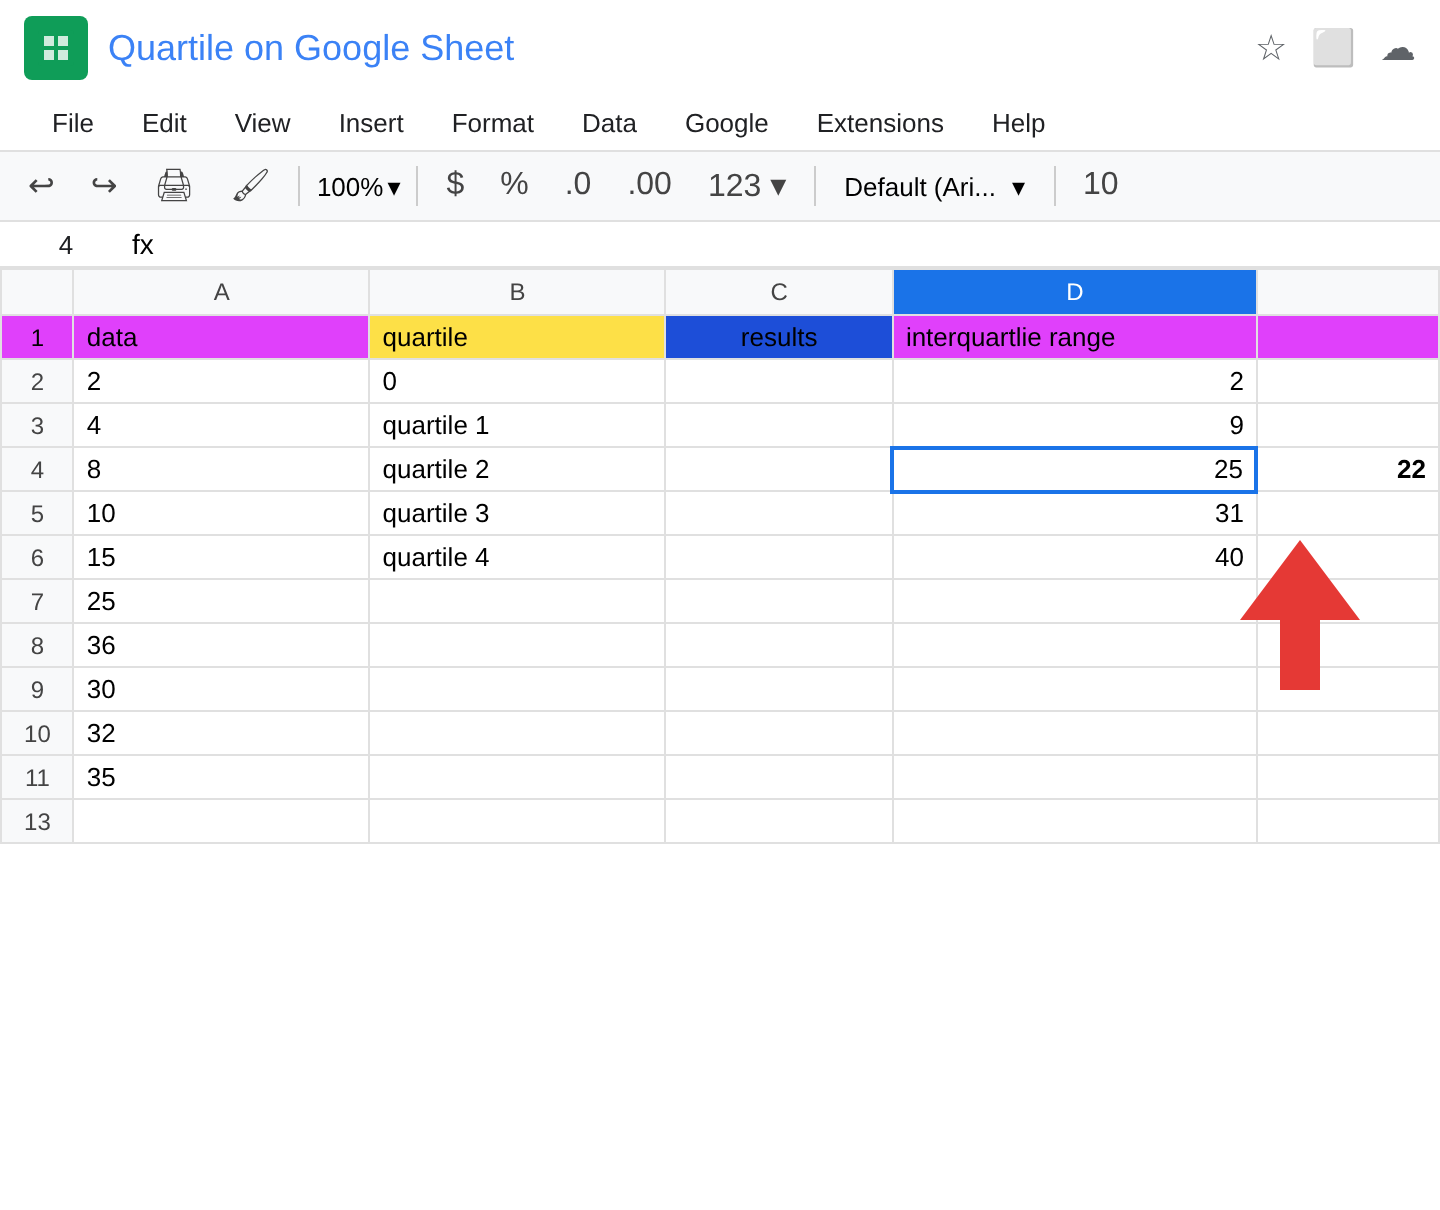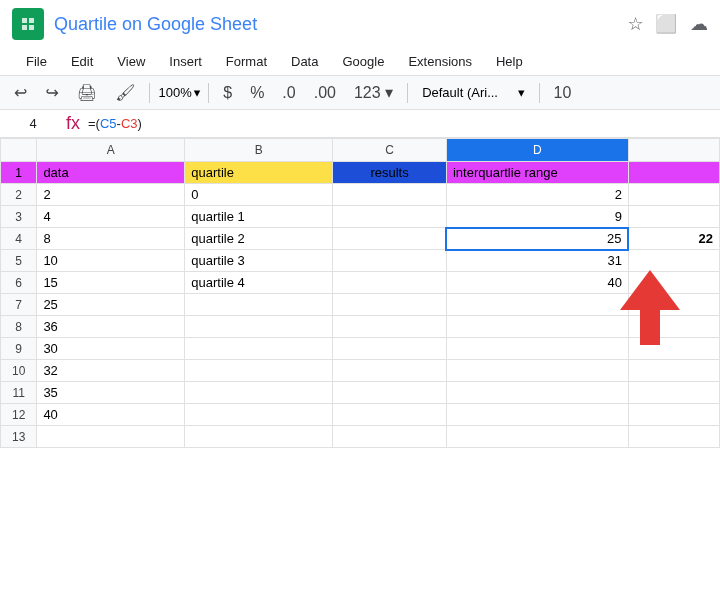--- a/index.html
+++ b/index.html
@@ -64,21 +64,21 @@
       color: #444;
       font-size: 16px;
     }
     .zoom-select {
       display: flex; align-items: center; gap: 2px;
       border: none; background: transparent; cursor: pointer;
       font-size: 13px;
     }
     .toolbar-sep { width: 1px; height: 20px; background: #ccc; margin: 0 2px; }
     .font-selector {
-      display: flex; align-items: center; gap: 20px;
+      display: flex; align-items: center; gap: 8px;
       padding: 2px 6px;
       border: none; background: transparent;
       font-size: 13px; cursor: pointer;
     }
 
     
     .formula-bar {
       display: flex;
       align-items: center;
       padding: 3px 8px;
@@ -86,21 +86,21 @@
       gap: 8px;
       font-size: 13px;
       background: #fff;
     }
     .cell-ref {
       width: 50px;
       text-align: center;
       font-size: 13px;
       color: #202124;
     }
-    .fx-icon { color: #be185d; font-size: 18px; }
+    .fx-icon { color: #000000; font-size: 14px; }
     .formula-input {
       flex: 1;
       font-size: 13px;
       color: #202124;
     }
     .formula-highlight { color: #1a73e8; }
     .formula-highlight2 { color: #e53935; }
 
     
     .spreadsheet {
@@ -208,23 +208,20 @@
     <span>Default (Ari...</span>
     <span>▾</span>
   </div>
   <div class="toolbar-sep"></div>
   <span class="toolbar-btn">10</span>
 </div>
 
 <div class="formula-bar">
   <span class="cell-ref">4</span>
   <span class="fx-icon">fx</span>
-  <div class="formula-input">
-    =(<span class="formula-highlight">C5</span>-<span class="formula-highlight2">C3</span>)
-  </div>
 </div>
 
 <div class="spreadsheet">
   <table class="sheet-table">
     <colgroup>
       <col style="width:32px">
       <col style="width:130px">
       <col style="width:130px">
       <col style="width:100px">
       <col style="width:160px">
@@ -334,28 +331,20 @@
 
       <tr>
         <td class="row-num">11</td>
         <td>35</td>
         <td></td>
         <td></td>
         <td></td>
         <td></td>
       </tr>
 
-      <tr>
-        <td class="row-num">12</td>
-        <td>40</td>
-        <td></td>
-        <td></td>
-        <td></td>
-        <td></td>
-      </tr>
 
       <tr>
         <td class="row-num">13</td>
         <td></td>
         <td></td>
         <td></td>
         <td></td>
         <td></td>
       </tr>
     </tbody>

